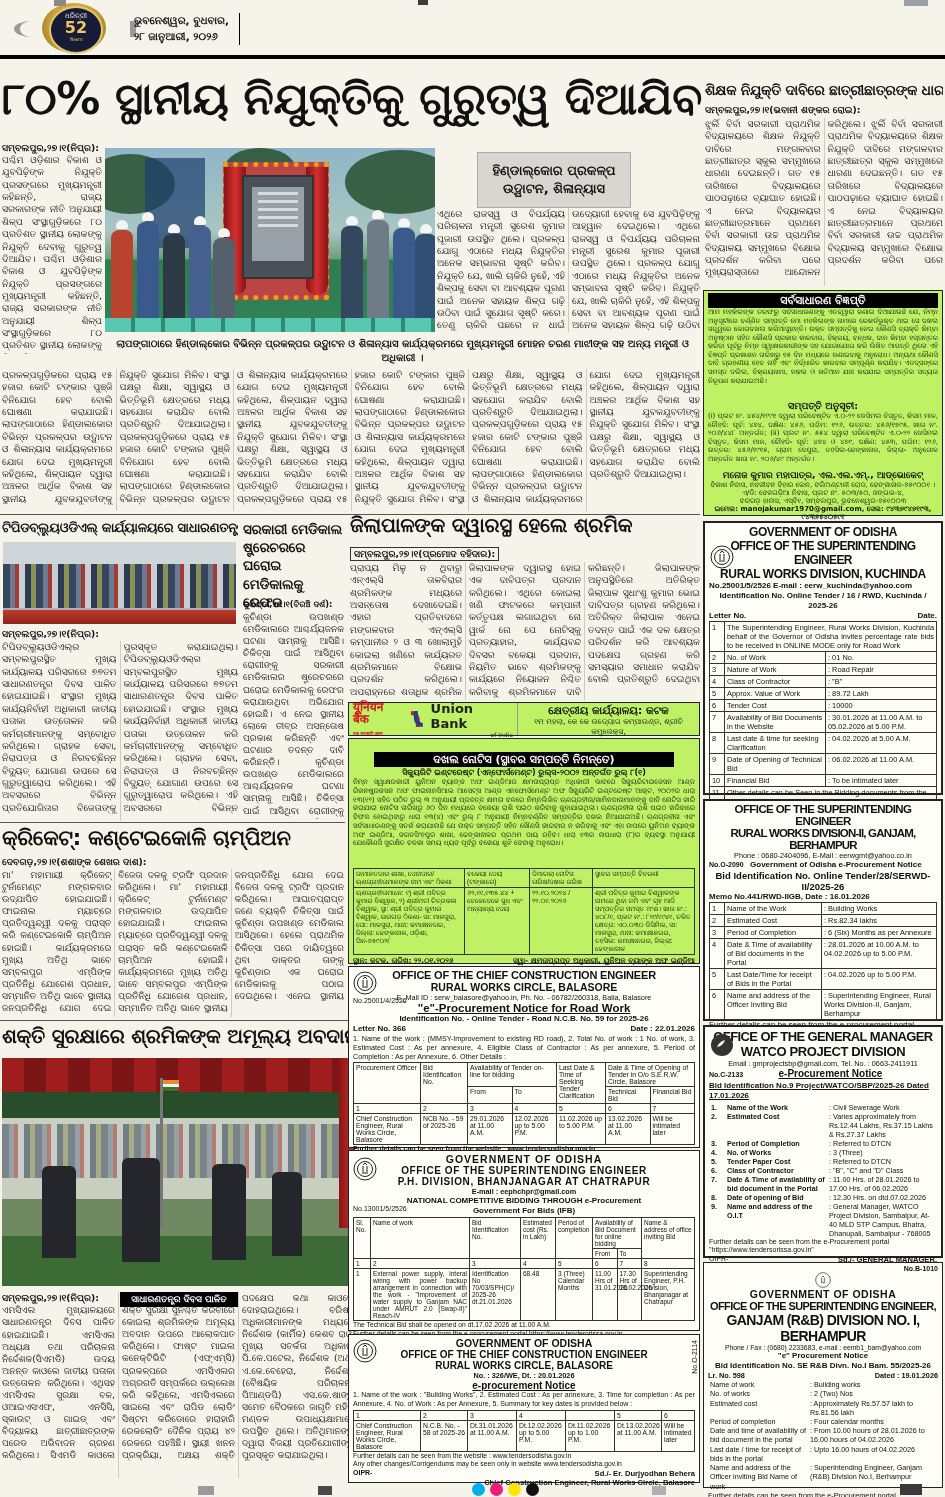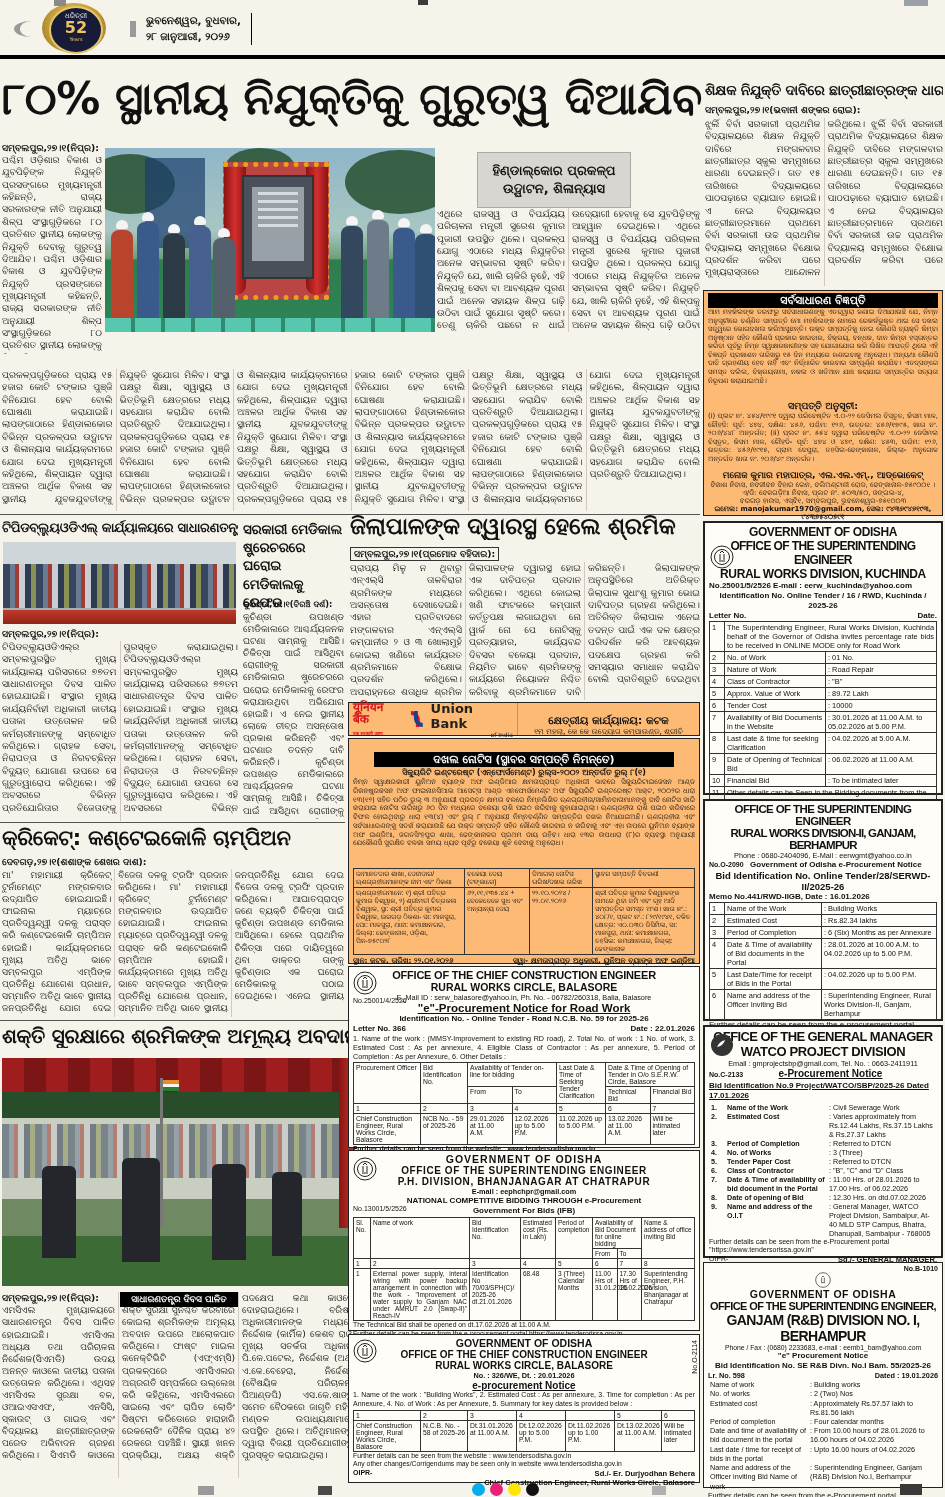--- a/index.html
+++ b/index.html
@@ -11,21 +11,21 @@
   .nw{white-space:nowrap;overflow:hidden;}
   .tx{font-size:9.3px;line-height:1.33;text-align:justify;overflow:hidden;height:100%;}
   .cols2{columns:2;column-gap:7px;column-rule:1px solid #cfc9bf;}
   .cols3{columns:3;column-gap:7px;column-rule:1px solid #cfc9bf;}
   .cols6{columns:6;column-gap:7px;column-rule:1px solid #cfc9bf;}
   .dl{font-weight:bold;font-size:9.3px;}
   .rule{background:#000;}
   .hl{font-weight:bold;letter-spacing:-0.3px;}
   .box{border:2px solid #222;background:#fffdf8;box-sizing:border-box;
        font-family:"Liberation Sans",sans-serif;}
-  .box1{border:1.5px solid #222;background:#fdba74;box-sizing:border-box;}
+  .box1{border:1.5px solid #222;background:#bef264;box-sizing:border-box;}
   table{border-collapse:collapse;width:100%;}
   .grid td,.grid th{border:1px solid #333;padding:1px 2px;vertical-align:top;
        font-family:"Liberation Sans",sans-serif;font-weight:normal;text-align:left;}
   .plain td{border:none;padding:0 2px;vertical-align:top;font-family:"Liberation Sans",sans-serif;}
   .tiny{font-size:7.3px;line-height:1.25;}
   .t8{font-size:8px;line-height:1.25;}
   .blackbar{background:#000;color:#fff;font-weight:bold;text-align:center;}
   .seal{width:24px;height:24px;}
   .row{display:flex;justify-content:space-between;}
   
@@ -60,21 +60,21 @@
   <div class="abs" style="left:14px;top:3px;width:122px;height:50px;">
     <div style="position:absolute;left:28px;top:0;width:64px;height:50px;border-radius:50%;background:radial-gradient(circle at 50% 45%,#f3d98b 0%,#caa23c 55%,#8a6b1d 100%);"></div>
     <div style="position:absolute;left:35px;top:3px;width:50px;height:44px;border-radius:50%;background:#171b38;border:2px solid #e4c76a;color:#fff;text-align:center;">
       <div style="font-size:7px;margin-top:4px;">ଧରିତ୍ରୀ</div>
       <div style="font-size:16px;font-weight:bold;color:#f0c75e;line-height:1;">52</div>
       <div style="font-size:5px;color:#f0c75e;">Years</div>
     </div>
     <div style="position:absolute;left:0;top:18px;width:30px;height:16px;border-left:6px solid #9a9a9a;border-radius:50% 0 0 50%;"></div>
     <div style="position:absolute;right:0;top:18px;width:10px;height:16px;border-right:6px solid #9a9a9a;"></div>
   </div>
-  <div class="abs" style="left:146px;top:13px;font-size:10.5px;font-weight:bold;line-height:1.5;border-right:1.5px solid #000;padding-right:10px;">
+  <div class="abs" style="left:134px;top:13px;font-size:10.5px;font-weight:bold;line-height:1.5;border-right:1.5px solid #000;padding-right:10px;">
     <div>ଭୁବନେଶ୍ୱର, ବୁଧବାର,</div>
     <div>୨୮ ଜାନୁଆରୀ, ୨୦୨୬</div>
   </div>
   <div class="abs rule" style="left:0;top:55px;width:945px;height:4px;"></div>
 
   <div class="abs hl nw" style="left:2px;top:66px;width:700px;height:72px;font-size:44px;line-height:1.5;">୮୦% ସ୍ଥାନୀୟ ନିଯୁକ୍ତିକୁ ଗୁରୁତ୍ୱ ଦିଆଯିବ: ମୁଖ୍ୟମନ୍ତ୍ରୀ</div>
 
   <div class="abs" style="left:2px;top:142px;width:100px;height:222px;">
     <div class="dl">ସମ୍ବଲପୁର,୨୭।୧(ନିପ୍ର):</div>
     <div class="tx" style="height:200px;">ପଶ୍ଚିମ ଓଡ଼ିଶାର ବିକାଶ ଓ ଯୁବପିଢ଼ିଙ୍କ ନିଯୁକ୍ତି ପ୍ରସଙ୍ଗରେ ମୁଖ୍ୟମନ୍ତ୍ରୀ କହିଛନ୍ତି, ରାଜ୍ୟ ସରକାରଙ୍କ ନୀତି ଅନୁଯାୟୀ ଶିଳ୍ପ ସଂସ୍ଥାଗୁଡ଼ିକରେ ୮୦ ପ୍ରତିଶତ ସ୍ଥାନୀୟ ଲୋକଙ୍କୁ ନିଯୁକ୍ତି ଦେବାକୁ ଗୁରୁତ୍ୱ ଦିଆଯିବ। ପଶ୍ଚିମ ଓଡ଼ିଶାର ବିକାଶ ଓ ଯୁବପିଢ଼ିଙ୍କ ନିଯୁକ୍ତି ପ୍ରସଙ୍ଗରେ ମୁଖ୍ୟମନ୍ତ୍ରୀ କହିଛନ୍ତି, ରାଜ୍ୟ ସରକାରଙ୍କ ନୀତି ଅନୁଯାୟୀ ଶିଳ୍ପ ସଂସ୍ଥାଗୁଡ଼ିକରେ ୮୦ ପ୍ରତିଶତ ସ୍ଥାନୀୟ ଲୋକଙ୍କୁ ନିଯୁକ୍ତି ଦେବାକୁ ଗୁରୁତ୍ୱ ଦିଆଯିବ। ପଶ୍ଚିମ ଓଡ଼ିଶାର ବିକାଶ ଓ ଯୁବପିଢ଼ିଙ୍କ ନିଯୁକ୍ତି ପ୍ରସଙ୍ଗରେ ମୁଖ୍ୟମନ୍ତ୍ରୀ କହିଛନ୍ତି, ରାଜ୍ୟ ସରକାରଙ୍କ ନୀତି ଅନୁଯାୟୀ ଶିଳ୍ପ ସଂସ୍ଥାଗୁଡ଼ିକରେ ୮୦ ପ୍ରତିଶତ ସ୍ଥାନୀୟ ଲୋକଙ୍କୁ ନିଯୁକ୍ତି ଦେବାକୁ ଗୁରୁତ୍ୱ ଦିଆଯିବ।</div>
@@ -110,20 +110,21 @@
     <div class="fig" style="left:310px;height:88px;background:#2f4f73;"></div>
     <div class="walk"></div>
   </div>
 
   <div class="abs c" style="left:477px;top:152px;width:148px;height:50px;background:#d8d6d0;border:1px solid #aaa;display:flex;align-items:center;justify-content:center;padding:2px;">
     <span class="b" style="font-size:13px;line-height:1.35;">ହିଣ୍ଡାଲ୍‌କୋର ପ୍ରକଳ୍ପ ଉଦ୍ଘାଟନ, ଶିଳାନ୍ୟାସ</span>
   </div>
 
   <div class="abs cols2 tx" style="left:437px;top:208px;width:263px;height:124px;">ଏଥିରେ ରାଜସ୍ୱ ଓ ବିପର୍ଯ୍ୟୟ ପରିଚାଳନା ମନ୍ତ୍ରୀ ସୁରେଶ କୁମାର ପୂଜାରୀ ଉପସ୍ଥିତ ଥିଲେ। ପ୍ରକଳ୍ପ ଯୋଗୁ ଏଠାରେ ମଧ୍ୟ ନିଯୁକ୍ତିର ଅନେକ ସମ୍ଭାବନା ସୃଷ୍ଟି କରିବ। ନିଯୁକ୍ତି ଯେ, ଖାଲି ଚାକିରି ନୁହେଁ, ଏହି ଶିଳ୍ପକୁ ସେବା ବା ଆବଶ୍ୟକ ପୂରଣ ପାଇଁ ଅନେକ ସହାୟକ ଶିଳ୍ପ ଗଢ଼ି ଉଠିବା ପାଇଁ ସୁଯୋଗ ସୃଷ୍ଟି କରେ। ତେଣୁ ଚାକିରି ପଛରେ ନ ଧାଇଁ ଉଦ୍ୟୋଗୀ ହେବାକୁ ସେ ଯୁବପିଢ଼ିଙ୍କୁ ଆହ୍ୱାନ ଦେଇଥିଲେ। ଏଥିରେ ରାଜସ୍ୱ ଓ ବିପର୍ଯ୍ୟୟ ପରିଚାଳନା ମନ୍ତ୍ରୀ ସୁରେଶ କୁମାର ପୂଜାରୀ ଉପସ୍ଥିତ ଥିଲେ। ପ୍ରକଳ୍ପ ଯୋଗୁ ଏଠାରେ ମଧ୍ୟ ନିଯୁକ୍ତିର ଅନେକ ସମ୍ଭାବନା ସୃଷ୍ଟି କରିବ। ନିଯୁକ୍ତି ଯେ, ଖାଲି ଚାକିରି ନୁହେଁ, ଏହି ଶିଳ୍ପକୁ ସେବା ବା ଆବଶ୍ୟକ ପୂରଣ ପାଇଁ ଅନେକ ସହାୟକ ଶିଳ୍ପ ଗଢ଼ି ଉଠିବା ପାଇଁ ସୁଯୋଗ ସୃଷ୍ଟି କରେ। ତେଣୁ ଚାକିରି ପଛରେ ନ ଧାଇଁ ଉଦ୍ୟୋଗୀ ହେବାକୁ ସେ ଯୁବପିଢ଼ିଙ୍କୁ ଆହ୍ୱାନ ଦେଇଥିଲେ।</div>
 
+  <div class="abs c b" style="left:105px;top:337px;width:595px;height:28px;font-size:10px;line-height:1.35;">ଲାପଙ୍ଗାଠାରେ ହିଣ୍ଡାଲ୍‌କୋର ବିଭିନ୍ନ ପ୍ରକଳ୍ପର ଉଦ୍ଘାଟନ ଓ ଶିଳାନ୍ୟାସ କାର୍ଯ୍ୟକ୍ରମରେ ମୁଖ୍ୟମନ୍ତ୍ରୀ ମୋହନ ଚରଣ ମାଝୀଙ୍କ ସହ ଅନ୍ୟ ମନ୍ତ୍ରୀ ଓ ଅଧିକାରୀ ।</div>
 
   <div class="abs cols6 tx" style="left:2px;top:369px;width:698px;height:142px;">ପ୍ରକଳ୍ପଗୁଡ଼ିକରେ ପ୍ରାୟ ୧୫ ହଜାର କୋଟି ଟଙ୍କାର ପୁଞ୍ଜି ବିନିଯୋଗ ହେବ ବୋଲି ଘୋଷଣା କରାଯାଇଛି। ଲାପଙ୍ଗାଠାରେ ହିଣ୍ଡାଲକୋର ବିଭିନ୍ନ ପ୍ରକଳ୍ପର ଉଦ୍ଘାଟନ ଓ ଶିଳାନ୍ୟାସ କାର୍ଯ୍ୟକ୍ରମରେ ଯୋଗ ଦେଇ ମୁଖ୍ୟମନ୍ତ୍ରୀ କହିଥିଲେ, ଶିଳ୍ପାୟନ ଦ୍ୱାରା ଅଞ୍ଚଳର ଆର୍ଥିକ ବିକାଶ ସହ ସ୍ଥାନୀୟ ଯୁବକଯୁବତୀଙ୍କୁ ନିଯୁକ୍ତି ସୁଯୋଗ ମିଳିବ। ସଂସ୍ଥା ପକ୍ଷରୁ ଶିକ୍ଷା, ସ୍ୱାସ୍ଥ୍ୟ ଓ ଭିତ୍ତିଭୂମି କ୍ଷେତ୍ରରେ ମଧ୍ୟ ସହଯୋଗ କରାଯିବ ବୋଲି ପ୍ରତିଶ୍ରୁତି ଦିଆଯାଇଥିଲା। ପ୍ରକଳ୍ପଗୁଡ଼ିକରେ ପ୍ରାୟ ୧୫ ହଜାର କୋଟି ଟଙ୍କାର ପୁଞ୍ଜି ବିନିଯୋଗ ହେବ ବୋଲି ଘୋଷଣା କରାଯାଇଛି। ଲାପଙ୍ଗାଠାରେ ହିଣ୍ଡାଲକୋର ବିଭିନ୍ନ ପ୍ରକଳ୍ପର ଉଦ୍ଘାଟନ ଓ ଶିଳାନ୍ୟାସ କାର୍ଯ୍ୟକ୍ରମରେ ଯୋଗ ଦେଇ ମୁଖ୍ୟମନ୍ତ୍ରୀ କହିଥିଲେ, ଶିଳ୍ପାୟନ ଦ୍ୱାରା ଅଞ୍ଚଳର ଆର୍ଥିକ ବିକାଶ ସହ ସ୍ଥାନୀୟ ଯୁବକଯୁବତୀଙ୍କୁ ନିଯୁକ୍ତି ସୁଯୋଗ ମିଳିବ। ସଂସ୍ଥା ପକ୍ଷରୁ ଶିକ୍ଷା, ସ୍ୱାସ୍ଥ୍ୟ ଓ ଭିତ୍ତିଭୂମି କ୍ଷେତ୍ରରେ ମଧ୍ୟ ସହଯୋଗ କରାଯିବ ବୋଲି ପ୍ରତିଶ୍ରୁତି ଦିଆଯାଇଥିଲା। ପ୍ରକଳ୍ପଗୁଡ଼ିକରେ ପ୍ରାୟ ୧୫ ହଜାର କୋଟି ଟଙ୍କାର ପୁଞ୍ଜି ବିନିଯୋଗ ହେବ ବୋଲି ଘୋଷଣା କରାଯାଇଛି। ଲାପଙ୍ଗାଠାରେ ହିଣ୍ଡାଲକୋର ବିଭିନ୍ନ ପ୍ରକଳ୍ପର ଉଦ୍ଘାଟନ ଓ ଶିଳାନ୍ୟାସ କାର୍ଯ୍ୟକ୍ରମରେ ଯୋଗ ଦେଇ ମୁଖ୍ୟମନ୍ତ୍ରୀ କହିଥିଲେ, ଶିଳ୍ପାୟନ ଦ୍ୱାରା ଅଞ୍ଚଳର ଆର୍ଥିକ ବିକାଶ ସହ ସ୍ଥାନୀୟ ଯୁବକଯୁବତୀଙ୍କୁ ନିଯୁକ୍ତି ସୁଯୋଗ ମିଳିବ। ସଂସ୍ଥା ପକ୍ଷରୁ ଶିକ୍ଷା, ସ୍ୱାସ୍ଥ୍ୟ ଓ ଭିତ୍ତିଭୂମି କ୍ଷେତ୍ରରେ ମଧ୍ୟ ସହଯୋଗ କରାଯିବ ବୋଲି ପ୍ରତିଶ୍ରୁତି ଦିଆଯାଇଥିଲା। ପ୍ରକଳ୍ପଗୁଡ଼ିକରେ ପ୍ରାୟ ୧୫ ହଜାର କୋଟି ଟଙ୍କାର ପୁଞ୍ଜି ବିନିଯୋଗ ହେବ ବୋଲି ଘୋଷଣା କରାଯାଇଛି। ଲାପଙ୍ଗାଠାରେ ହିଣ୍ଡାଲକୋର ବିଭିନ୍ନ ପ୍ରକଳ୍ପର ଉଦ୍ଘାଟନ ଓ ଶିଳାନ୍ୟାସ କାର୍ଯ୍ୟକ୍ରମରେ ଯୋଗ ଦେଇ ମୁଖ୍ୟମନ୍ତ୍ରୀ କହିଥିଲେ, ଶିଳ୍ପାୟନ ଦ୍ୱାରା ଅଞ୍ଚଳର ଆର୍ଥିକ ବିକାଶ ସହ ସ୍ଥାନୀୟ ଯୁବକଯୁବତୀଙ୍କୁ ନିଯୁକ୍ତି ସୁଯୋଗ ମିଳିବ। ସଂସ୍ଥା ପକ୍ଷରୁ ଶିକ୍ଷା, ସ୍ୱାସ୍ଥ୍ୟ ଓ ଭିତ୍ତିଭୂମି କ୍ଷେତ୍ରରେ ମଧ୍ୟ ସହଯୋଗ କରାଯିବ ବୋଲି ପ୍ରତିଶ୍ରୁତି ଦିଆଯାଇଥିଲା।</div>
 
   <div class="abs" style="left:0;top:514px;width:700px;height:1px;background:#555;"></div>
 
   <div class="abs hl nw" style="left:2px;top:520px;width:236px;font-size:13px;">ଟିପିଡବ୍ଲ୍ୟୁଓଡିଏଲ୍ କାର୍ଯ୍ୟାଳୟରେ ସାଧାରଣତନ୍ତ୍ର ଦିବସ ପାଳିତ</div>
   <div class="ph" style="left:3px;top:542px;width:233px;height:82px;">
     <div style="position:absolute;inset:0;background:linear-gradient(#cfd6da 0 30%,#b9c2c8 30% 55%,#a7b0b6 55%);"></div>
     <div class="ph-crowd" style="top:22px;height:44px;"></div>
     <div style="position:absolute;left:0;right:0;bottom:0;height:14px;background:linear-gradient(#c0392b,#8e2418);"></div>
@@ -159,40 +160,40 @@
     <div class="silh" style="left:120px;bottom:24px;width:38px;height:104px;"></div>
     <div class="silh" style="left:210px;bottom:26px;width:34px;height:96px;"></div>
     <div class="silh" style="left:270px;bottom:30px;width:30px;height:84px;"></div>
   </div>
   <div class="abs blackbar" style="left:120px;top:1292px;width:118px;height:15px;font-size:9px;line-height:15px;z-index:2;">ସାଧାରଣତନ୍ତ୍ର ଦିବସ ପାଳିତ</div>
   <div class="abs cols3 tx" style="left:2px;top:1292px;width:353px;height:186px;font-size:9.1px;">
     <span class="dl">ସମ୍ବଲପୁର,୨୭।୧(ନିପ୍ର):</span>
     <span>ଏମସିଏଲ ମୁଖ୍ୟାଳୟରେ ସାଧାରଣତନ୍ତ୍ର ଦିବସ ପାଳିତ ହୋଇଯାଇଛି। ଏମସିଏଲ ଅଧ୍ୟକ୍ଷ ତଥା ପରିଚାଳନା ନିର୍ଦ୍ଦେଶକ(ସିଏମଡି) ଉଦୟ ଅନନ୍ତ କାଓଲେ ଜାତୀୟ ପତାକା ଉତ୍ତୋଳନ କରିଥିଲେ। ଏଥିସହ ଏମସିଏଲ ସୁରକ୍ଷା ବଳ, ଓଆଇଏସଏଫ, ଏନସିସି, ସ୍କାଉଟ୍ ଓ ଗାଇଡ୍ ଏବଂ ବିଦ୍ୟାଳୟ ଛାତ୍ରୀଛାତ୍ରଙ୍କ ପରେଡ ଅଭିବାଦନ ଗ୍ରହଣ କରିଥିଲେ। ସିଏମଡି କାଓଲେ ତାଙ୍କ ଅଭିଭାଷଣରେ ଦେଶର ଶକ୍ତି ସୁରକ୍ଷା ସୁନିଶ୍ଚିତ କରିବାରେ କୋଇଲା ଶ୍ରମିକଙ୍କ ଅମୂଲ୍ୟ ଅବଦାନ ଉପରେ ଆଲୋକପାତ କରିଥିଲେ। ଫାଷ୍ଟ ମାଇଲ କନେକ୍ଟିଭିଟି (ଏଫ୍‌ଏମ୍‌ସି) ପ୍ରକଳ୍ପରେ ଏମସିଏଲର ଅଗ୍ରଗତି ସମ୍ପର୍କରେ ଉଲ୍ଲେଖ କରି କହିଥିଲେ, ଏମସିଏଲରେ ସାଇଲୋ ଏବଂ ରାପିଡ ଲୋଡିଂ ସିଷ୍ଟମ କରିଡୋରେ ହାରାହାରି ରେକଲୋଡିଂ ଦୈନିକ ପ୍ରାୟ ୪୨ ରେକରେ ପହଞ୍ଚିଛି। ସ୍ଥାୟୀ ଖନନ ପ୍ରକ୍ରିୟା, ଅକ୍ଷୟ ଶକ୍ତି ପଦକ୍ଷେପ କଥା କାଓଲେ ଦୋହରାଇଥିଲେ। ବରିଷ୍ଠ ଅଧିକାରୀମାନଙ୍କ ମଧ୍ୟରେ ନିର୍ଦ୍ଦେଶକ (କାର୍ମିକ) କେଶବ ରାଓ, ମୁଖ୍ୟ ସତର୍କତା ଅଧିକାରୀ ପି.କେ.ପଟେଲ, ନିର୍ଦ୍ଦେଶକ (ଅର୍ଥ) ଏ.କେ.ବେହେରା, ନିର୍ଦ୍ଦେଶକ (ବୈଷୟିକ ପରିଚାଳନା/ପିଆଣ୍ଡପି) ଏସ.କେ.ଷାଙ୍କ ସମେତ ବୈଠକରେ ଜାଗୃତି ମହିଳା ମଣ୍ଡଳ ଉପାଧ୍ୟକ୍ଷାମାନେ ଉପସ୍ଥିତ ଥିଲେ। ଅତିଥିମାନଙ୍କ ଦ୍ୱାରା ବିଜୟୀ ପ୍ରତିଯୋଗୀଙ୍କୁ ପୁରସ୍କୃତ କରାଯାଇଥିଲା।</span>
   </div>
 
-  <div class="abs hl nw" style="left:350px;top:513px;width:348px;font-size:23px;">ଜିଲାପାଳଙ୍କ ଦ୍ୱାରସ୍ଥ ହେଲେ ଶ୍ରମିକ</div>
+  <div class="abs hl nw" style="left:350px;top:513px;width:348px;font-size:20px;">ଜିଲାପାଳଙ୍କ ଦ୍ୱାରସ୍ଥ ହେଲେ ଶ୍ରମିକ</div>
   <div class="abs dl" style="left:350px;top:547px;border:1px solid #333;display:inline-block;padding:0 3px;">ସମ୍ବଲପୁର,୨୭।୧(ପ୍ରମୋଦ ବହିଦାର):</div>
   <div class="abs cols3 tx" style="left:350px;top:562px;width:350px;height:138px;">ପ୍ରାପ୍ୟ ମିଳୁ ନ ଥିବାରୁ ଏନ୍‌ଏଲ୍‌ସି ତାଳବିରାର ଶ୍ରମିକଙ୍କ ମଧ୍ୟରେ ଅସନ୍ତୋଷ ଦେଖାଦେଇଛି। ଏହାର ପ୍ରତିବାଦରେ ମଙ୍ଗଳବାର ଏନ୍‌ଏଲ୍‌ସି କମ୍ପାନୀର ୨ ଓ ୩ ଖୋଲାମୁହଁ କୋଇଲା ଖଣିରେ କାର୍ଯ୍ୟରତ ଶ୍ରମିକମାନେ ବିକ୍ଷୋଭ ପ୍ରଦର୍ଶନ କରିଥିଲେ। ଅପରାହ୍ନରେ ଶତାଧିକ ଶ୍ରମିକ ଜିଲାପାଳଙ୍କ ଦ୍ୱାରସ୍ଥ ହୋଇ ଏକ ଦାବିପତ୍ର ପ୍ରଦାନ କରିଥିଲେ। ଏଥିରେ କୋଇଲା ଖଣି ଫାଟକରେ କମ୍ପାନୀ କର୍ତ୍ତୃପକ୍ଷ ଲଗାଇଥିବା ନୋ ୱାର୍କ ନୋ ପେ ନୋଟିସ୍‌କୁ ପ୍ରତ୍ୟାହାର, କାର୍ଯ୍ୟବନ୍ଦ ଦିବସର ବକେୟା ପ୍ରଦାନ, ନିୟମିତ ଭାବେ ଶ୍ରମିକଙ୍କୁ କାର୍ଯ୍ୟରେ ନିୟୋଜନ ନିଶ୍ଚିତ କରିବାକୁ ଶ୍ରମିକମାନେ ଦାବି କରିଛନ୍ତି। ଜିଲାପାଳଙ୍କ ଅନୁପସ୍ଥିତିରେ ଅତିରିକ୍ତ ଜିଲାପାଳ ସୁଧାଂଶୁ କୁମାର ଭୋଇ ଦାବିପତ୍ର ଗ୍ରହଣ କରିଥିଲେ। ଅତିରିକ୍ତ ଜିଲାପାଳ ଏନେଇ ତଦନ୍ତ ପାଇଁ ଏକ ଦଳ କ୍ଷେତ୍ର ପରିଦର୍ଶନ କରି ଆବଶ୍ୟକ ପଦକ୍ଷେପ ଗ୍ରହଣ କରି ସମସ୍ୟାର ସମାଧାନ କରାଯିବ ବୋଲି ପ୍ରତିଶ୍ରୁତି ଦେଇଥିବା ଶ୍ରମିକ ପ୍ରତିନିଧିଙ୍କ ପକ୍ଷରୁ କୁହାଯାଇଛି।</div>
 
   <div class="abs box1" style="left:348px;top:702px;width:352px;height:34px;border-width:1px;display:flex;">
     <div style="width:160px;border-right:1px solid #999;display:flex;align-items:center;gap:4px;padding:2px 4px;">
       <span style="color:#d7181f;font-weight:bold;font-size:12px;line-height:1;">
         <span>यूनियन बैंक</span><br>
         <span style="font-size:4.5px;color:#d7181f;">एक सरकारी उद्यम</span>
       </span>
       <svg class="ubmark" viewBox="0 0 20 20">
         <path d="M4 2c5 0 9 4 9 9v7h-4v-7a5 5 0 0 0-5-5z" fill="#d7181f"></path>
         <path d="M16 18c-5 0-9-4-9-9V2h4v7a5 5 0 0 0 5 5z" fill="#1d3f94"></path>
       </svg>
       <span style="font-weight:bold;font-size:13px;color:#222;">
         <span>Union Bank</span>
         <span style="display:block;font-size:6px;text-align:right;font-weight:normal;">of India</span>
       </span>
     </div>
-    <div style="flex:1;text-align:center;padding:11px 2px;">
+    <div style="flex:1;text-align:center;padding:1px 2px;">
       <div class="b" style="font-size:10.5px;">କ୍ଷେତ୍ରୀୟ କାର୍ଯ୍ୟାଳୟ: କଟକ</div>
       <div style="font-size:7.6px;">୧ମ ମହଲା, କେ କେ ଉଦ୍ୟୋଗ କମ୍ପାଉଣ୍ଡ, ଶ୍ରୀଚି କମ୍ପ୍ଲେକ୍ସ,</div>
       <div style="font-size:7.6px;">ମାଝୁଆ ବଜାର, କ୍ୟାଣ୍ଟନମେଣ୍ଟ ରୋଡ, କଟକ-୭୫୩୦୦୧</div>
     </div>
   </div>
 
   <div class="abs box1" style="left:348px;top:738px;width:352px;height:226px;padding:12px 4px;">
     <div class="blackbar" style="width:300px;margin:1px auto;font-size:11px;height:15px;line-height:15px;">ଦଖଲ ନୋଟିସ (ସ୍ଥାବର ସମ୍ପତ୍ତି ନିମନ୍ତେ)</div>
     <div class="c b" style="font-size:8px;">ସିକ୍ୟୁରିଟି ଇଣ୍ଟରେଷ୍ଟ (ଏନ୍‌ଫୋର୍ସମେଣ୍ଟ) ରୁଲ୍ସ-୨୦୦୨ ଅନ୍ତର୍ଗତ ରୁଲ୍ ୮(୧)</div>
     <div class="tiny" style="text-align:justify;height:88px;overflow:hidden;font-size:7px;">ନିମ୍ନ ସ୍ୱାକ୍ଷରକାରୀ ୟୁନିଅନ ବ୍ୟାଙ୍କ ଅଫ ଇଣ୍ଡିଆର କ୍ଷମତାପ୍ରାପ୍ତ ଅଧିକାରୀ ଭାବରେ ସିକ୍ୟୁରିଟାଇଜେସନ ଆଣ୍ଡ ରିକନଷ୍ଟ୍ରକସନ ଅଫ ଫାଇନାନସିଆଲ ଆସେଟ୍ସ ଆଣ୍ଡ ଏନଫୋର୍ସମେଣ୍ଟ ଅଫ ସିକ୍ୟୁରିଟି ଇଣ୍ଟରେଷ୍ଟ ଆକ୍ଟ, ୨୦୦୨ର ଧାରା ୧୩(୧୨) ସହିତ ପଠିତ ରୁଲ୍ ୩ ଅନୁଯାୟୀ ପ୍ରଦତ୍ତ କ୍ଷମତା ବଳରେ ନିମ୍ନଲିଖିତ ଋଣଗ୍ରହୀତା/ଜାମିନଦାତାମାନଙ୍କୁ ଦାବି ନୋଟିସ ଜାରି କରାଯାଇ ନୋଟିସ ତାରିଖରୁ ୬୦ ଦିନ ମଧ୍ୟରେ ବକେୟା ରାଶି ପଇଠ କରିବାକୁ କୁହାଯାଇଥିଲା। ଋଣଗ୍ରହୀତା ରାଶି ପଇଠ କରିବାରେ ବିଫଳ ହୋଇଥିବାରୁ ଧାରା ୧୩(୪) ଏବଂ ରୁଲ୍ ୮ ଅନୁଯାୟୀ ନିମ୍ନବର୍ଣ୍ଣିତ ସମ୍ପତ୍ତିର ଦଖଲ ନିଆଯାଇଅଛି। ଋଣଗ୍ରହୀତା ଏବଂ ସର୍ବସାଧାରଣଙ୍କୁ ସତର୍କ କରାଯାଉଛି ଯେ ଉକ୍ତ ସମ୍ପତ୍ତି ସହିତ କୌଣସି କାରବାର ନ କରିବାକୁ ଏବଂ ଏହା ଉପରେ ୟୁନିଅନ ବ୍ୟାଙ୍କ ଅଫ ଇଣ୍ଡିଆ, ଜଗତସିଂହପୁର ଶାଖା, ଢେଙ୍କାନାଳର ପ୍ରଥମ ଦାୟ ରହିବ। ଧାରା ୧୩ର ଉପଧାରା (୮)ର ବ୍ୟବସ୍ଥା ଅନୁଯାୟୀ ଯେକୌଣସି ସୁରକ୍ଷିତ ବଳକା ସମୟ ଧ୍ୟବ ପୂର୍ବରୁ ବକେୟା ଶୁଝି ଦେବାକୁ ଅନୁରୋଧ।</div>

